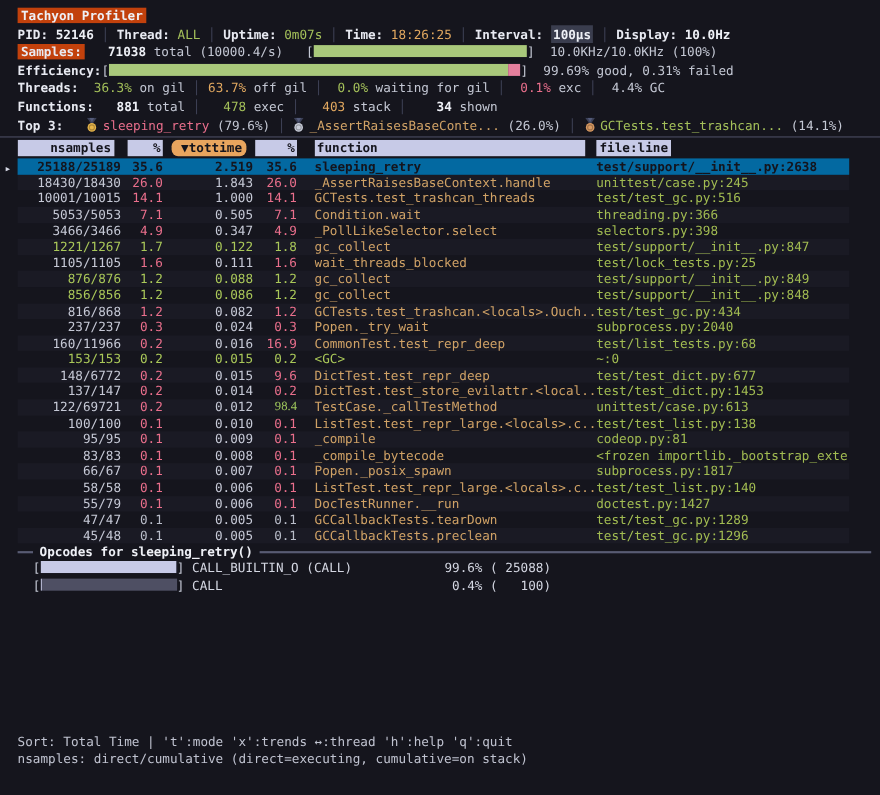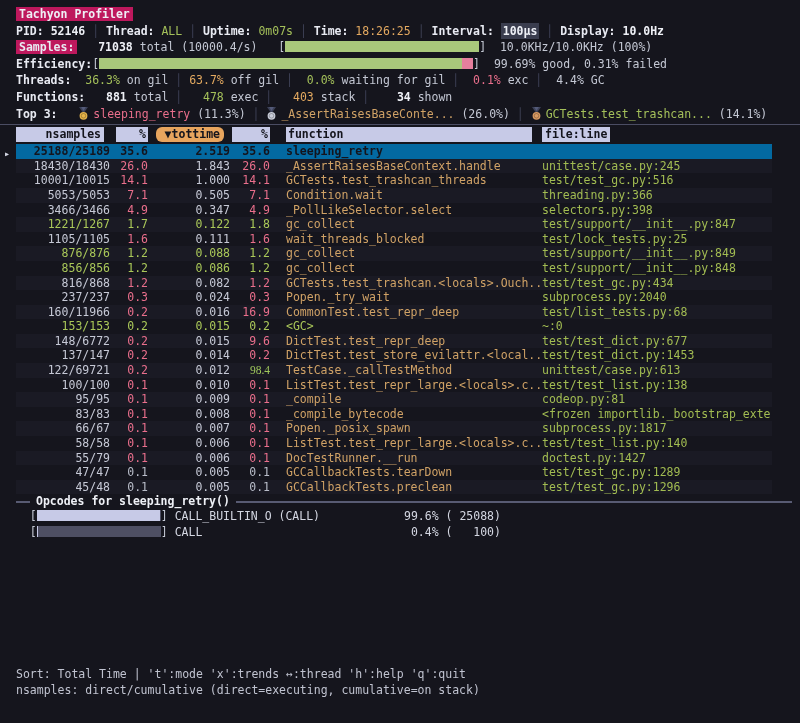--- a/index.html
+++ b/index.html
@@ -13,21 +13,21 @@
   .line{white-space:pre; line-height:16.6px; height:16.6px; padding-left:16px; overflow:hidden;}
   .bright{color:#eef0f6; font-weight:700;}
   .lbl{color:#e8eaf2; font-weight:700;}
   .green{color:#a4c05a;}
   .orange{color:#e3a960;}
   .pink{color:#ea6f8c;}
   .amber{color:#d0a266;}
   .fg{color:#c4c8d4;}
   .sep{color:#3f4258;}
   .chip{background:#3a3d4e; color:#eef0f6; padding:8px 2px; font-weight:700;}
-  .titlechip{background:#be185d; padding:0 3px;}
+  .titlechip{background:#c2410c; padding:0 3px;}
   
   .track{display:inline-block; height:11px; vertical-align:-1px; background:#2a2a36; overflow:hidden;}
   .track .fill{height:100%; float:left;}
   
   #table{margin-top:2px; border-top:1px solid #4b4d63; padding-top:2px;}
   .trow{
     display:grid; grid-template-columns:94px 38px 82px 40px 16px 256px auto;
     margin-left:16px; width:756px; height:14.6px; line-height:14.6px;
     overflow:hidden; position:relative;
   }
@@ -86,21 +86,21 @@
 
   <div class="line" id="threads-line"><span class="lbl pre">Threads:  </span><span class="pre green">36.3%</span><span class="pre fg"> on gil</span><span class="sep pre"> │ </span><span class="pre orange">63.7%</span><span class="pre fg"> off gil</span><span class="sep pre"> │ </span><span class="pre green"> 0.0%</span><span class="pre fg"> waiting for gil</span><span class="sep pre"> │ </span><span class="pre pink"> 0.1%</span><span class="pre fg"> exc</span><span class="sep pre"> │ </span><span class="pre fg"> 4.4%</span><span class="pre fg"> GC</span></div>
 
   <div class="line" id="functions-line"><span class="lbl pre">Functions: </span><span class="pre bright">  881</span><span class="pre fg"> total</span><span class="sep pre"> │ </span><span class="pre green">  478</span><span class="pre fg"> exec</span><span class="sep pre"> │ </span><span class="pre orange">  403</span><span class="pre fg"> stack</span><span class="sep pre"> │ </span><span class="pre bright">   34</span><span class="pre fg"> shown</span></div>
 
   <div class="line" id="top3-line"><span class="lbl pre">Top 3:   </span><span class="medal"><svg width="11" height="13" viewBox="0 0 11 13">
           <path d="M1 0 L5.5 6.5 L10 0 Z" fill="#3c4158"></path>
           <path d="M3.2 0 L5.5 4 L7.8 0 Z" fill="#545b7a"></path>
           <circle cx="5.5" cy="8.8" r="3.9" fill="#e7b54a"></circle>
           <circle cx="5.5" cy="8.8" r="2.3" fill="none" stroke="rgba(0,0,0,0.25)" stroke-width="1"></circle>
-        </svg></span><span class="pre pink">sleeping_retry</span><span class="pre fg"> (11.3%)</span><span class="sep pre"> │ </span><span class="medal"><svg width="11" height="13" viewBox="0 0 11 13">
+        </svg></span><span class="pre pink">sleeping_retry</span><span class="pre fg"> (79.6%)</span><span class="sep pre"> │ </span><span class="medal"><svg width="11" height="13" viewBox="0 0 11 13">
           <path d="M1 0 L5.5 6.5 L10 0 Z" fill="#3c4158"></path>
           <path d="M3.2 0 L5.5 4 L7.8 0 Z" fill="#545b7a"></path>
           <circle cx="5.5" cy="8.8" r="3.9" fill="#c9cdd9"></circle>
           <circle cx="5.5" cy="8.8" r="2.3" fill="none" stroke="rgba(0,0,0,0.25)" stroke-width="1"></circle>
         </svg></span><span class="pre amber">_AssertRaisesBaseConte...</span><span class="pre fg"> (26.0%)</span><span class="sep pre"> │ </span><span class="medal"><svg width="11" height="13" viewBox="0 0 11 13">
           <path d="M1 0 L5.5 6.5 L10 0 Z" fill="#3c4158"></path>
           <path d="M3.2 0 L5.5 4 L7.8 0 Z" fill="#545b7a"></path>
           <circle cx="5.5" cy="8.8" r="3.9" fill="#d99a62"></circle>
           <circle cx="5.5" cy="8.8" r="2.3" fill="none" stroke="rgba(0,0,0,0.25)" stroke-width="1"></circle>
         </svg></span><span class="pre green">GCTests.test_trashcan...</span><span class="pre fg"> (14.1%)</span></div>
@@ -116,20 +116,21 @@
         <div class="hcell c7"><span class="hchip hc7">file:line</span></div>
       </div>
     <div id="table-body">
         <div class="trow sel">
           <div class="c1">25188/25189</div>
           <div class="c2">35.6</div>
           <div class="c3">2.519</div>
           <div class="c4">35.6</div>
           <div class="c5"></div>
           <div class="c6">sleeping_retry</div>
+          <div class="c7">test/support/__init__.py:2638</div>
         </div>
         <div class="trow zebra">
           <div class="c1">18430/18430</div>
           <div class="c2">26.0</div>
           <div class="c3">1.843</div>
           <div class="c4">26.0</div>
           <div class="c5"></div>
           <div class="c6">_AssertRaisesBaseContext.handle</div>
           <div class="c7">unittest/case.py:245</div>
         </div>

